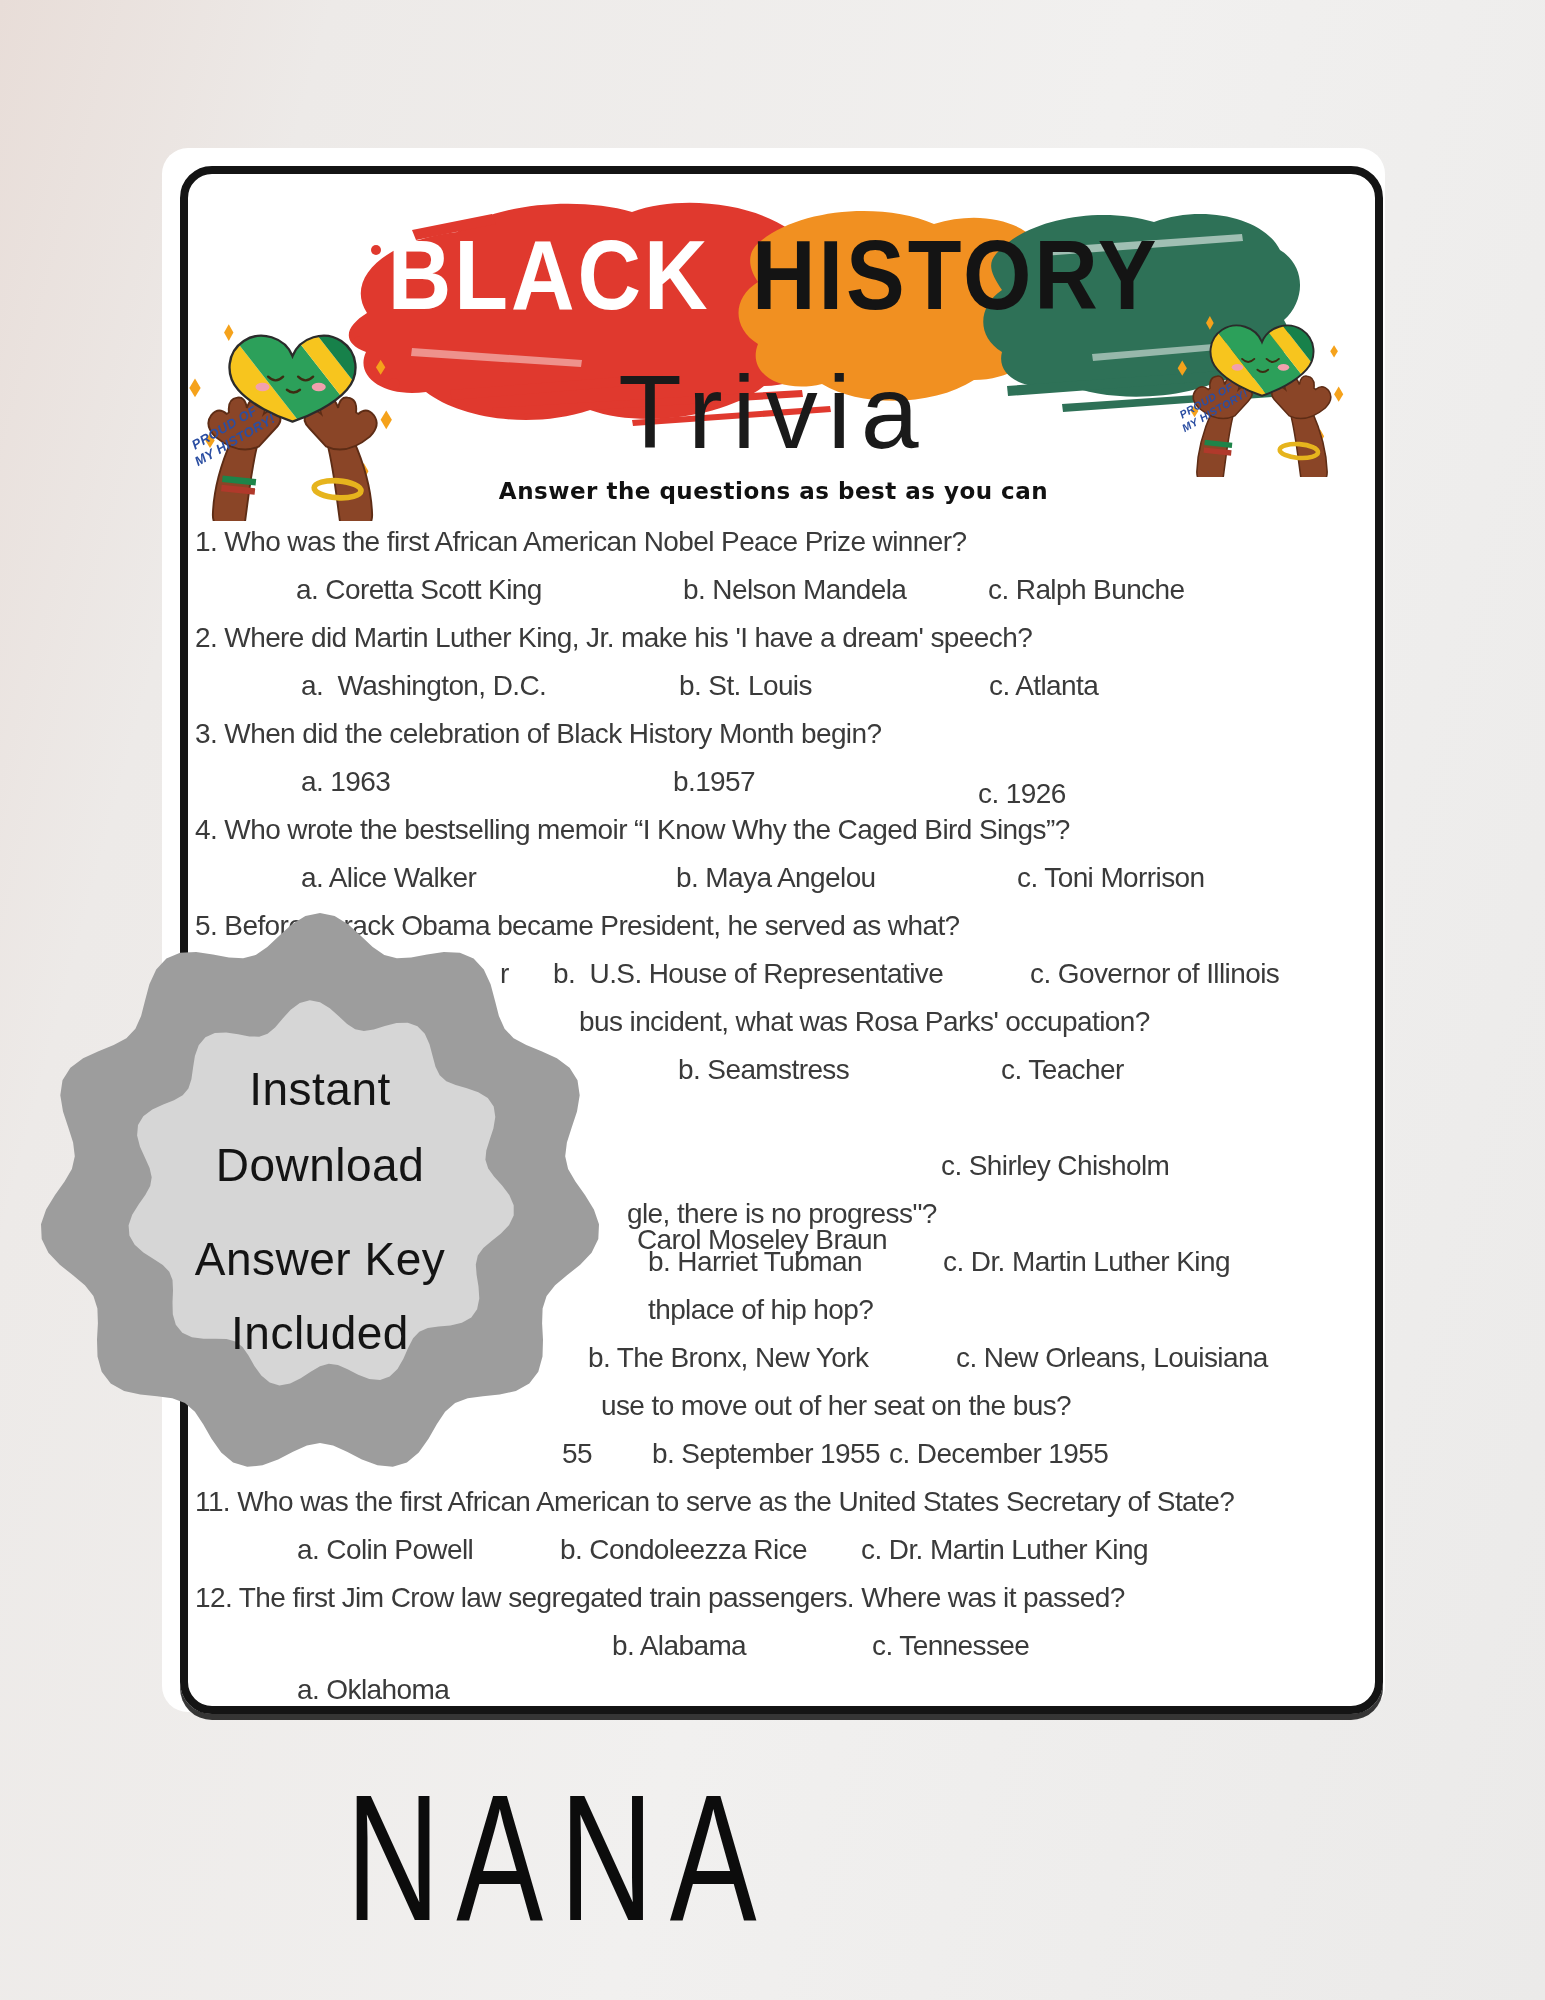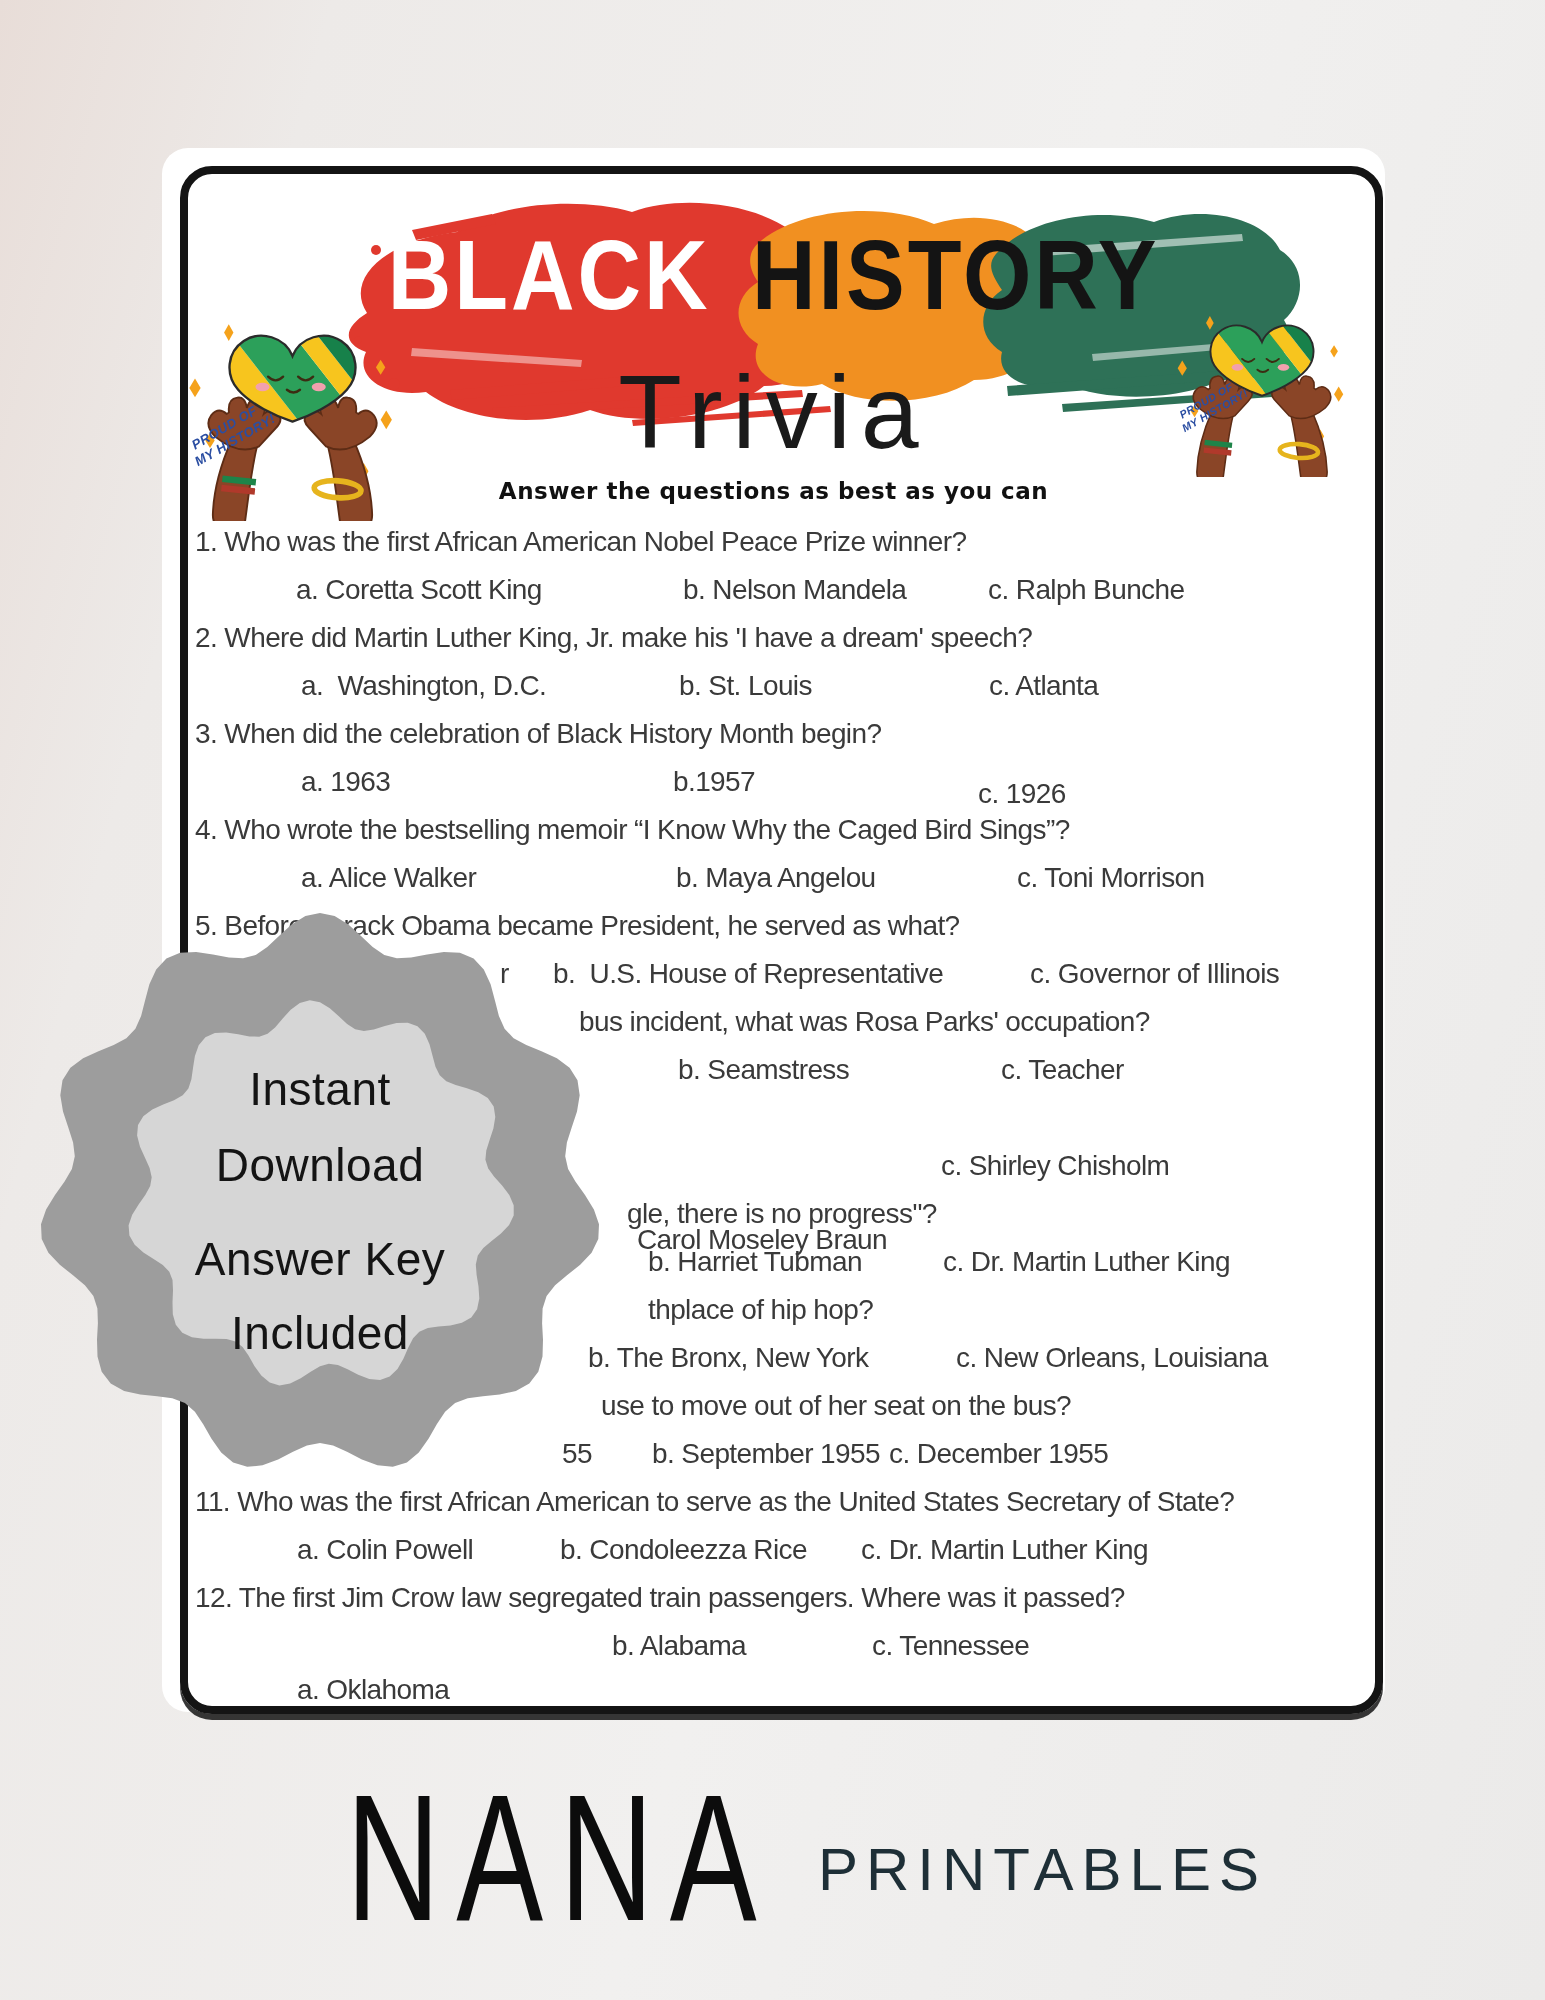--- a/index.html
+++ b/index.html
@@ -194,14 +194,13 @@
     <path id="badge-inner" d="M499.3,290.0L503.7,300.2L503.7,310.4L499.1,319.9L491.0,328.5L481.6,336.0L473.3,343.1L467.8,350.6L465.8,359.4L466.6,369.8L468.5,381.5L469.3,393.4L467.1,404.2L461.3,412.5L451.9,417.8L440.4,420.4L428.5,421.6L417.8,423.1L409.3,426.7L403.1,433.3L398.2,442.7L393.4,453.7L387.5,464.0L379.7,471.5L370.1,475.0L359.3,474.0L348.2,469.7L337.6,464.3L327.9,460.0L318.8,458.8L310.0,461.3L300.7,466.8L290.7,473.3L280.1,478.6L269.5,480.4L259.7,477.6L251.3,470.6L244.4,460.9L238.5,450.6L232.6,442.0L225.5,436.4L216.5,434.0L205.6,433.7L193.6,433.8L181.9,432.2L172.3,427.7L165.8,419.8L162.8,409.2L162.5,397.2L163.0,385.4L162.5,375.1L159.3,366.8L152.8,360.0L143.6,353.9L133.4,347.4L124.7,339.7L119.4,330.5L118.6,320.3L122.2,309.7L128.6,299.5L135.3,290.0L140.2,281.1L141.7,272.3L139.6,263.0L135.0,252.8L130.0,241.8L127.1,230.6L128.0,220.1L133.3,211.3L142.3,204.5L153.2,199.5L164.0,195.2L172.7,190.2L178.4,183.4L181.4,174.2L183.0,163.0L184.9,151.1L188.7,140.2L195.4,132.2L204.8,128.1L216.2,127.5L228.1,129.3L239.4,131.4L249.2,131.7L257.6,128.8L265.1,122.4L272.5,113.7L280.7,104.7L289.8,98.0L299.8,95.3L310.0,97.3L319.8,103.3L328.8,111.3L337.1,119.1L345.2,124.3L353.9,126.0L363.8,124.5L374.8,121.1L386.5,118.1L397.8,117.7L407.5,121.2L414.8,128.7L419.5,139.2L422.6,150.9L425.5,161.7L429.7,170.3L436.3,176.3L445.7,180.1L456.9,183.2L468.3,187.2L477.8,193.1L483.7,201.5L485.3,211.9L483.4,223.4L479.6,234.9L476.3,245.4L475.4,254.8L478.2,263.4L484.2,271.7L492.1,280.5L499.3,290.0Z" fill="#D6D6D6"></path>
   </svg>
   <div id="badge-text">
     <div class="badge-line" style="top:1062px">Instant</div>
     <div class="badge-line" style="top:1138px">Download</div>
     <div class="badge-line" style="top:1232px">Answer Key</div>
     <div class="badge-line" style="top:1306px">Included</div>
   </div>
 
   <div id="brand">NANA</div>
-  <div id="brand-suffix">PRINTABLES</div>
 </div>
 
 </body></html>

